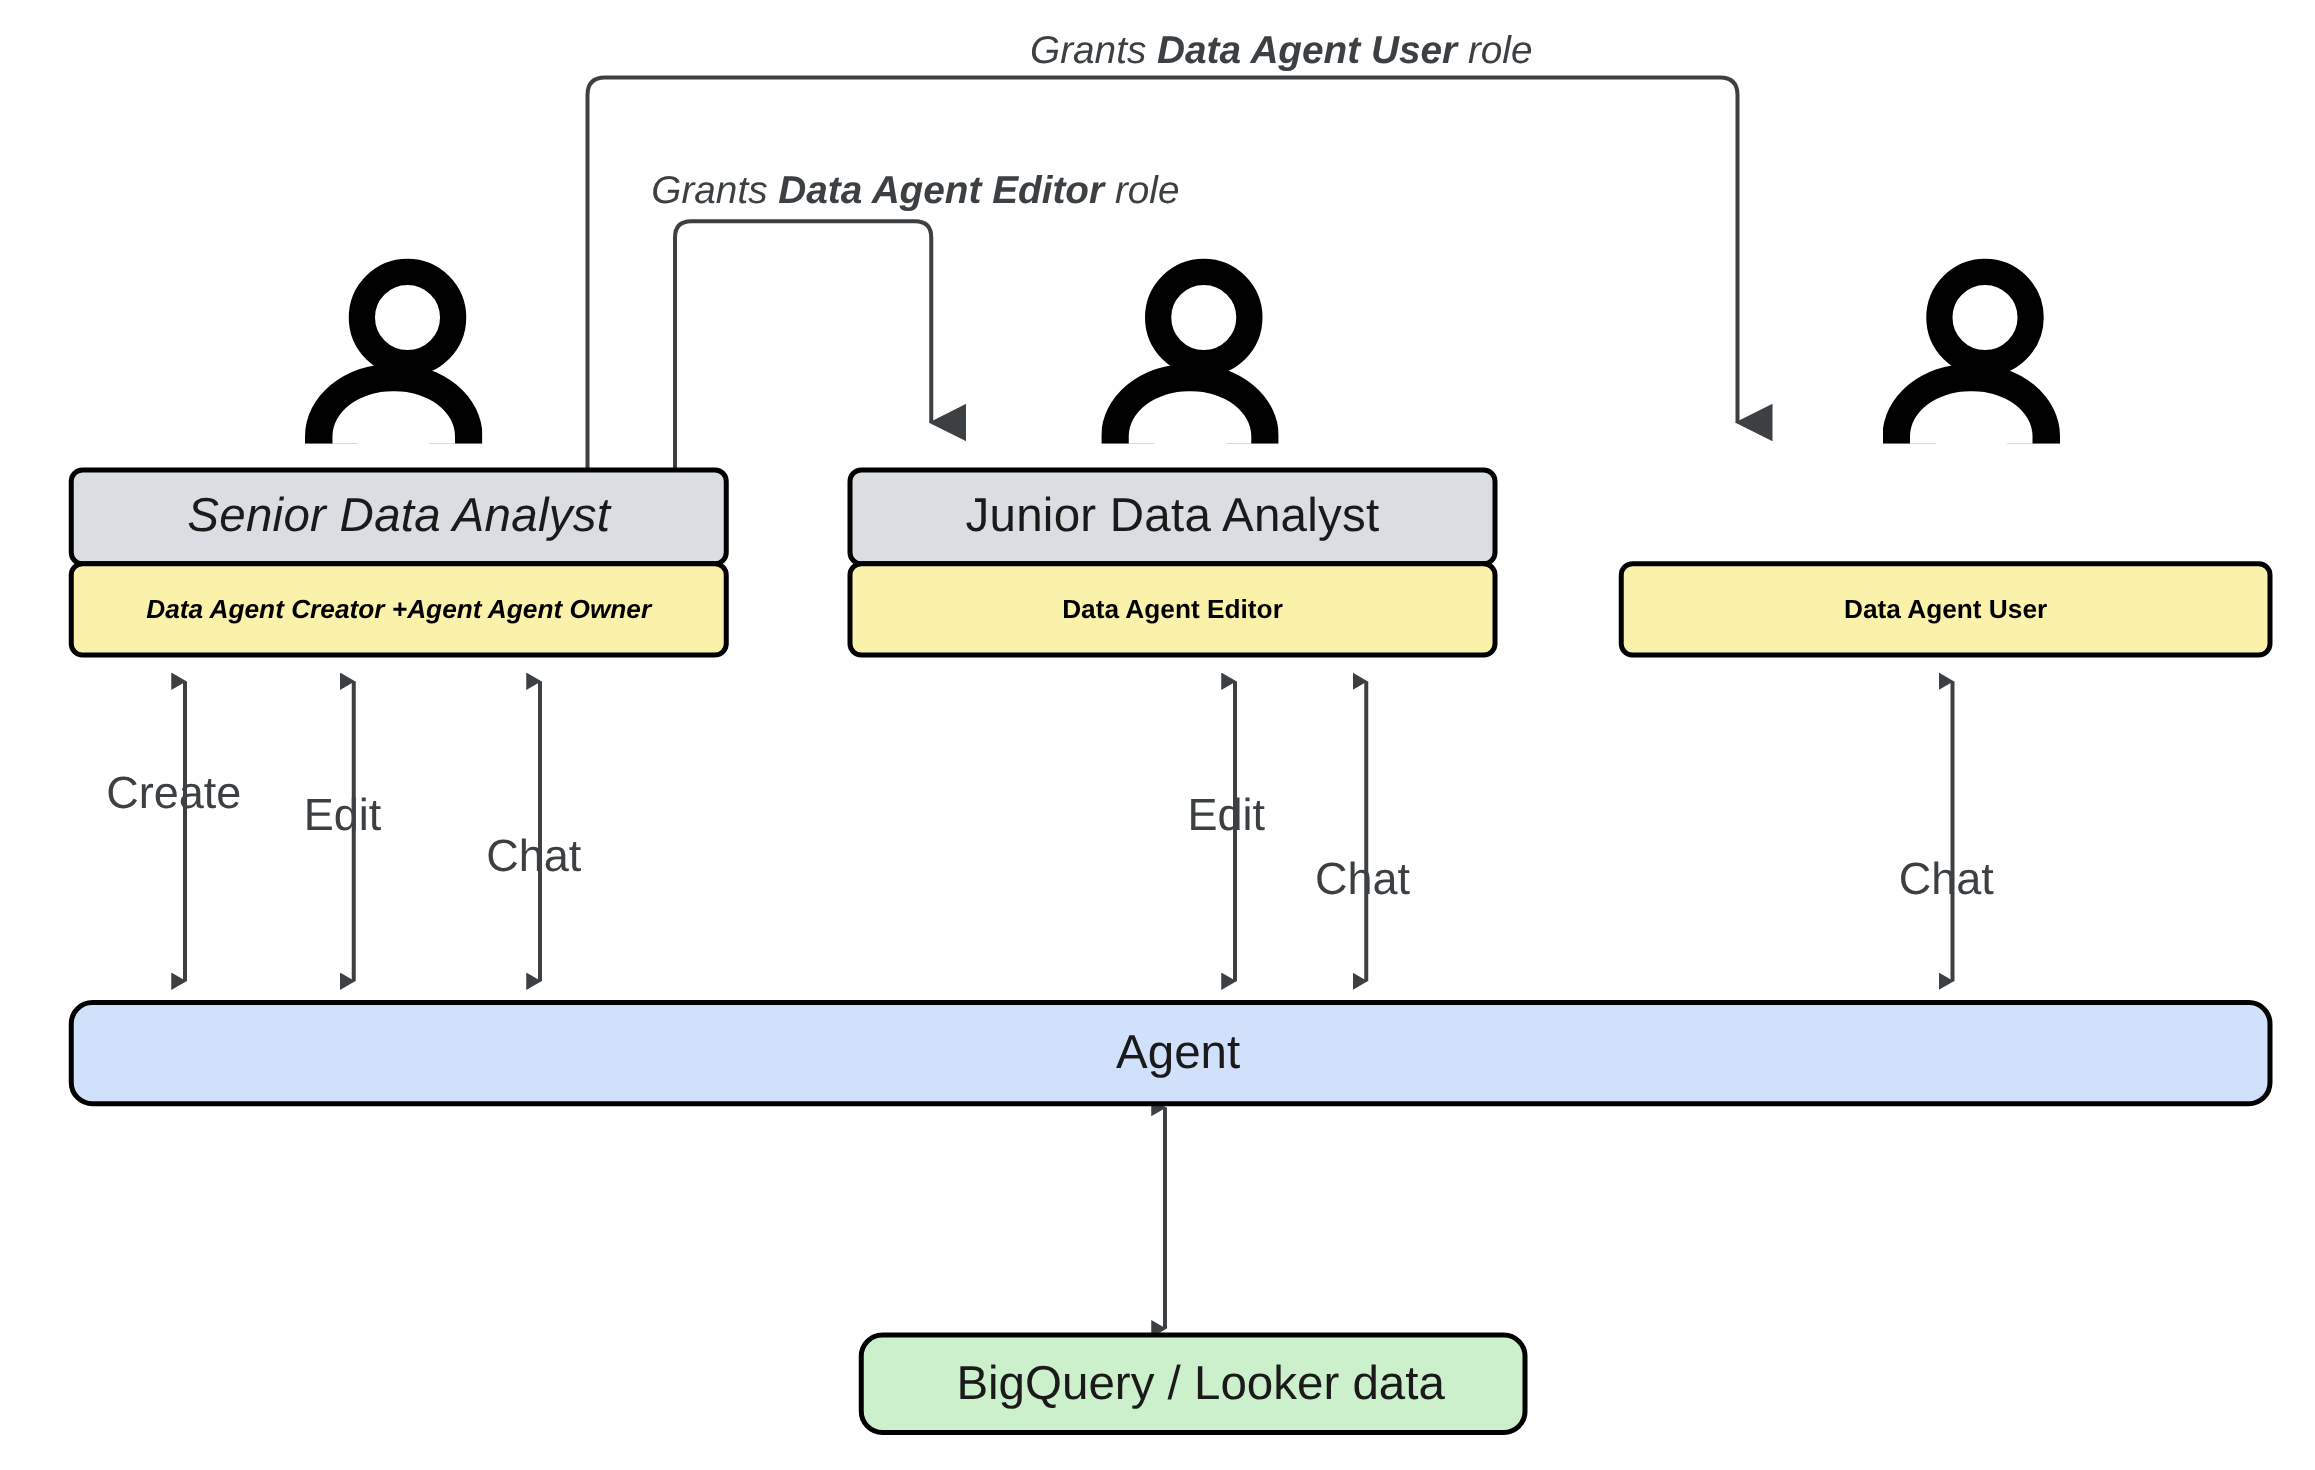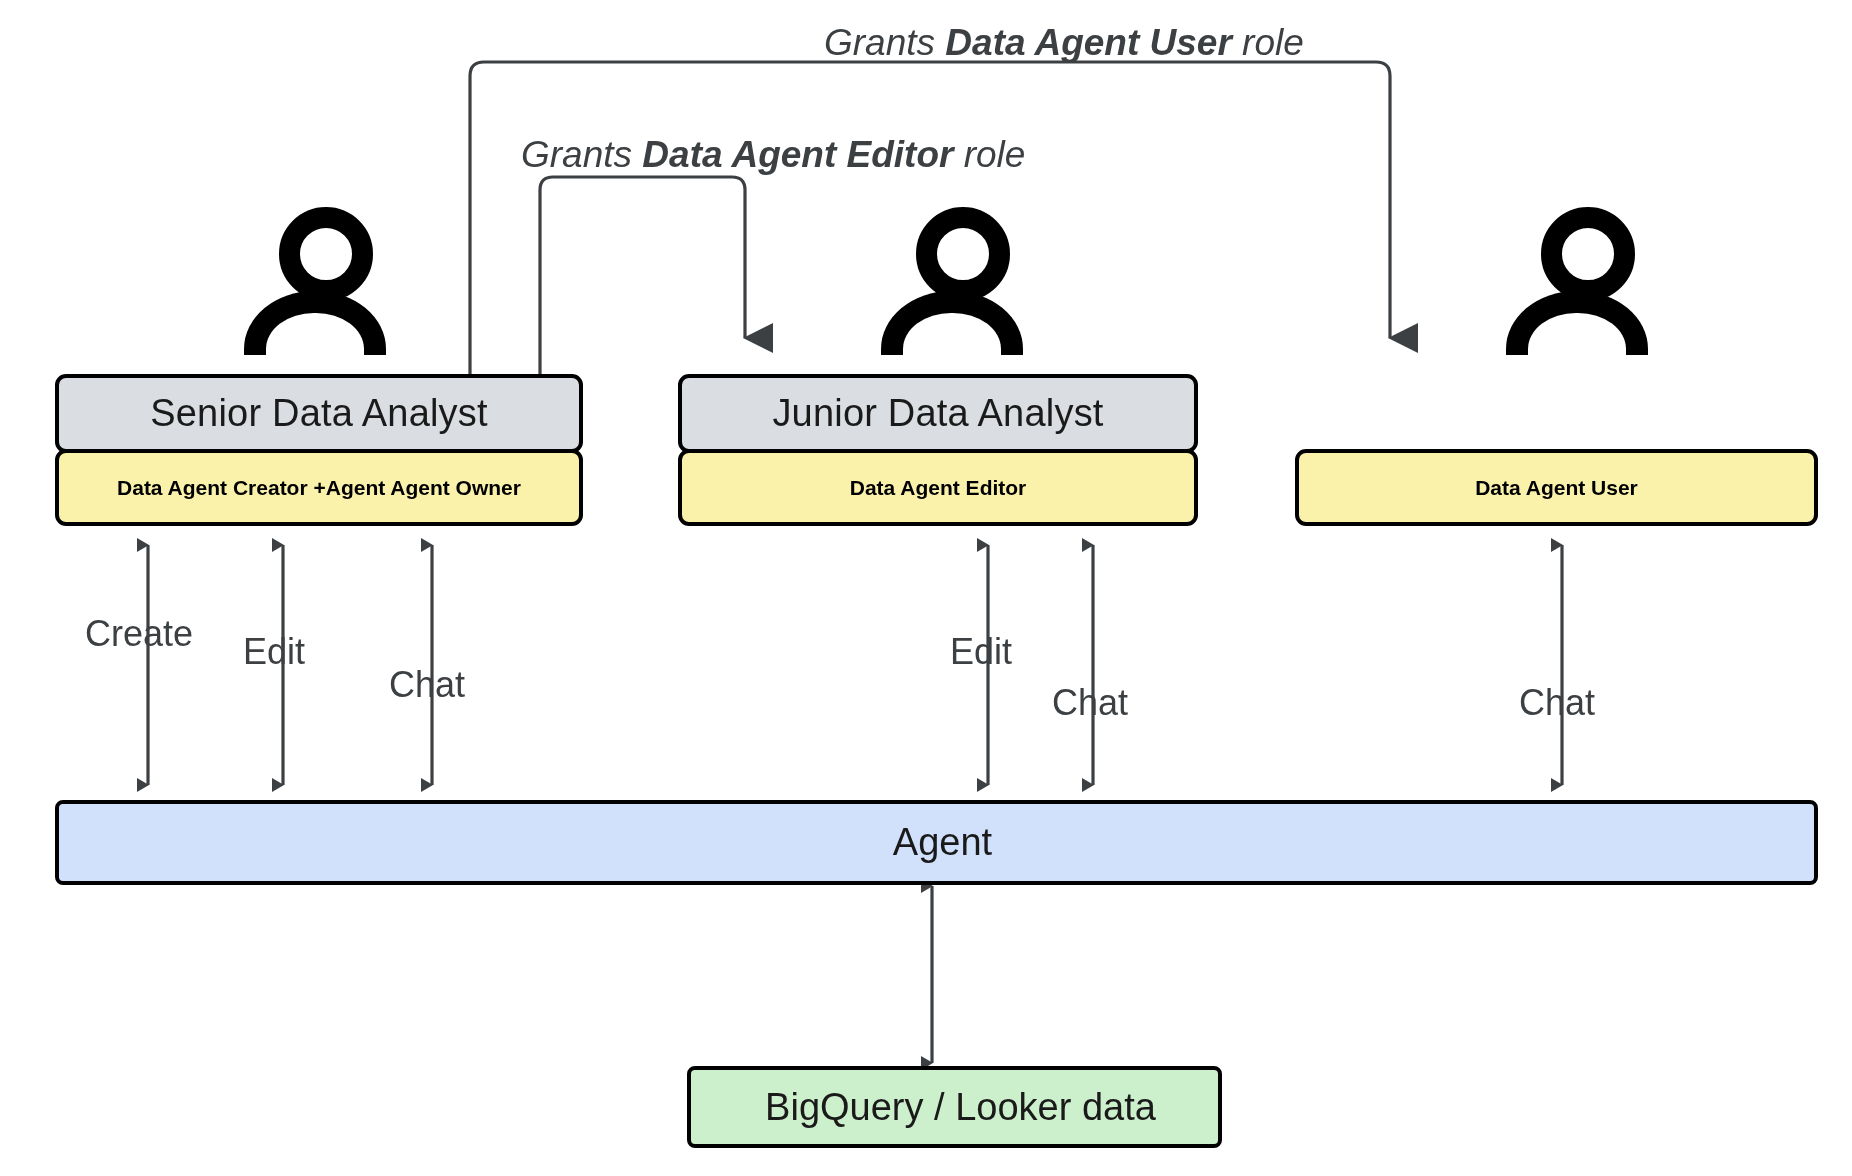--- a/index.html
+++ b/index.html
@@ -84,41 +84,41 @@
     font-size: 21px;
     font-weight: bold;
     line-height: 1.22;
   }
 
   
   .wide-box {
     position: absolute;
     box-sizing: border-box;
     border: 4px solid #000000;
-    border-radius: 8px;
+    border-radius: 19px;
     display: flex;
     align-items: center;
     justify-content: center;
     font-size: 38px;
     color: #1a1a1a;
     padding-left: 12px;
   }
   .agent-box  { background: #d2e1fb; }
   .data-box   { background: #cdf0cc; margin-left: 22px; }
 
   
   .edge-label {
     position: absolute;
     font-size: 36px;
     color: #3c4043;
     white-space: nowrap;
   }
   .grant-label {
     position: absolute;
-    font-size: 37px;
+    font-size: 31px;
     font-style: italic;
     color: #3c4043;
     white-space: nowrap;
   }
   .grant-label b {
     font-weight: bold;
     font-style: italic;
   }
 </style>
 </head>
@@ -172,21 +172,21 @@
   </div>
   <div class="person" style="left:878px; top:205px;">
     <div class="head"></div>
     <div class="body"></div>
   </div>
   <div class="person" style="left:1503px; top:205px;">
     <div class="head"></div>
     <div class="body"></div>
   </div>
 
-  <div class="role-card" style="left:55px; top:374px; width:528px; height:152px;">
+  <div class="role-card" style="left:55px; top:374px; width:528px; height:152px;font-style:italic;">
     <div class="card-top" style="width:528px; height:79px;">Senior Data Analyst</div>
     <div class="card-bottom" style="top:75px; width:528px; height:77px; ">
       <span>Data Agent Creator +</span>
       <span>Agent Agent Owner</span>
     </div>
   </div>
 
   <div class="role-card" style="left:678px; top:374px; width:520px; height:152px;">
     <div class="card-top" style="width:520px; height:79px;">Junior Data Analyst</div>
     <div class="card-bottom" style="top:75px; width:520px; height:77px;">

